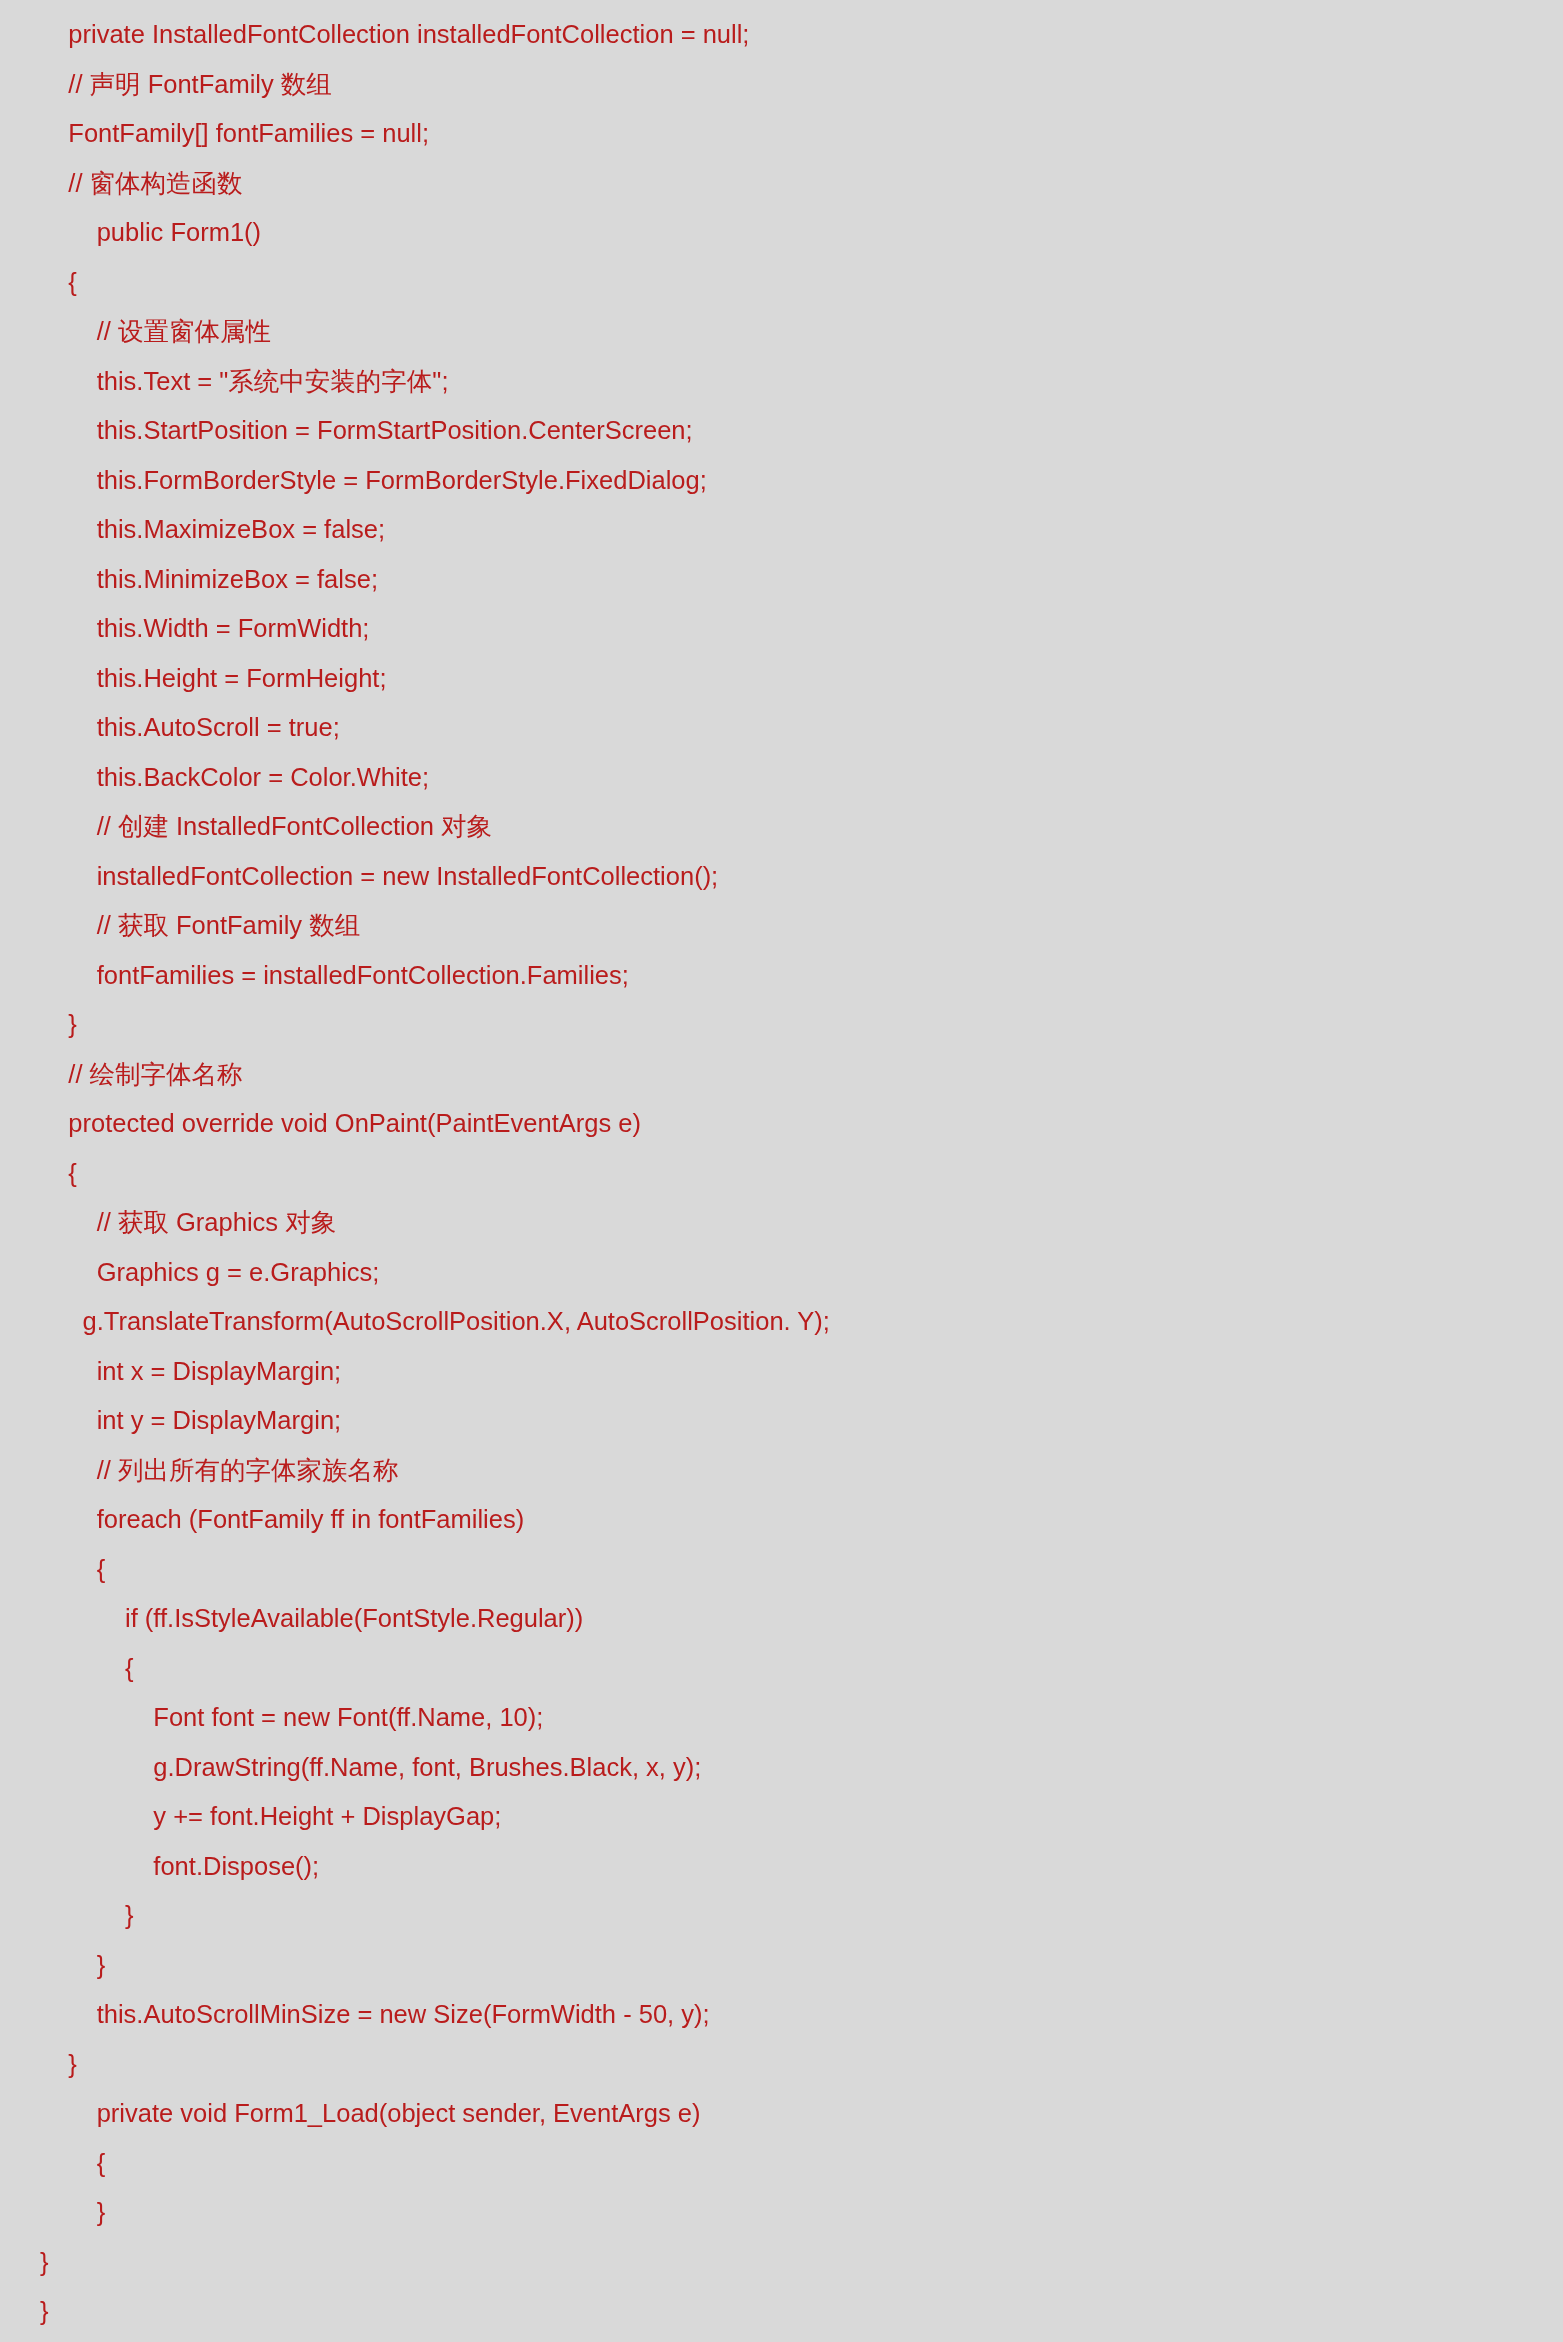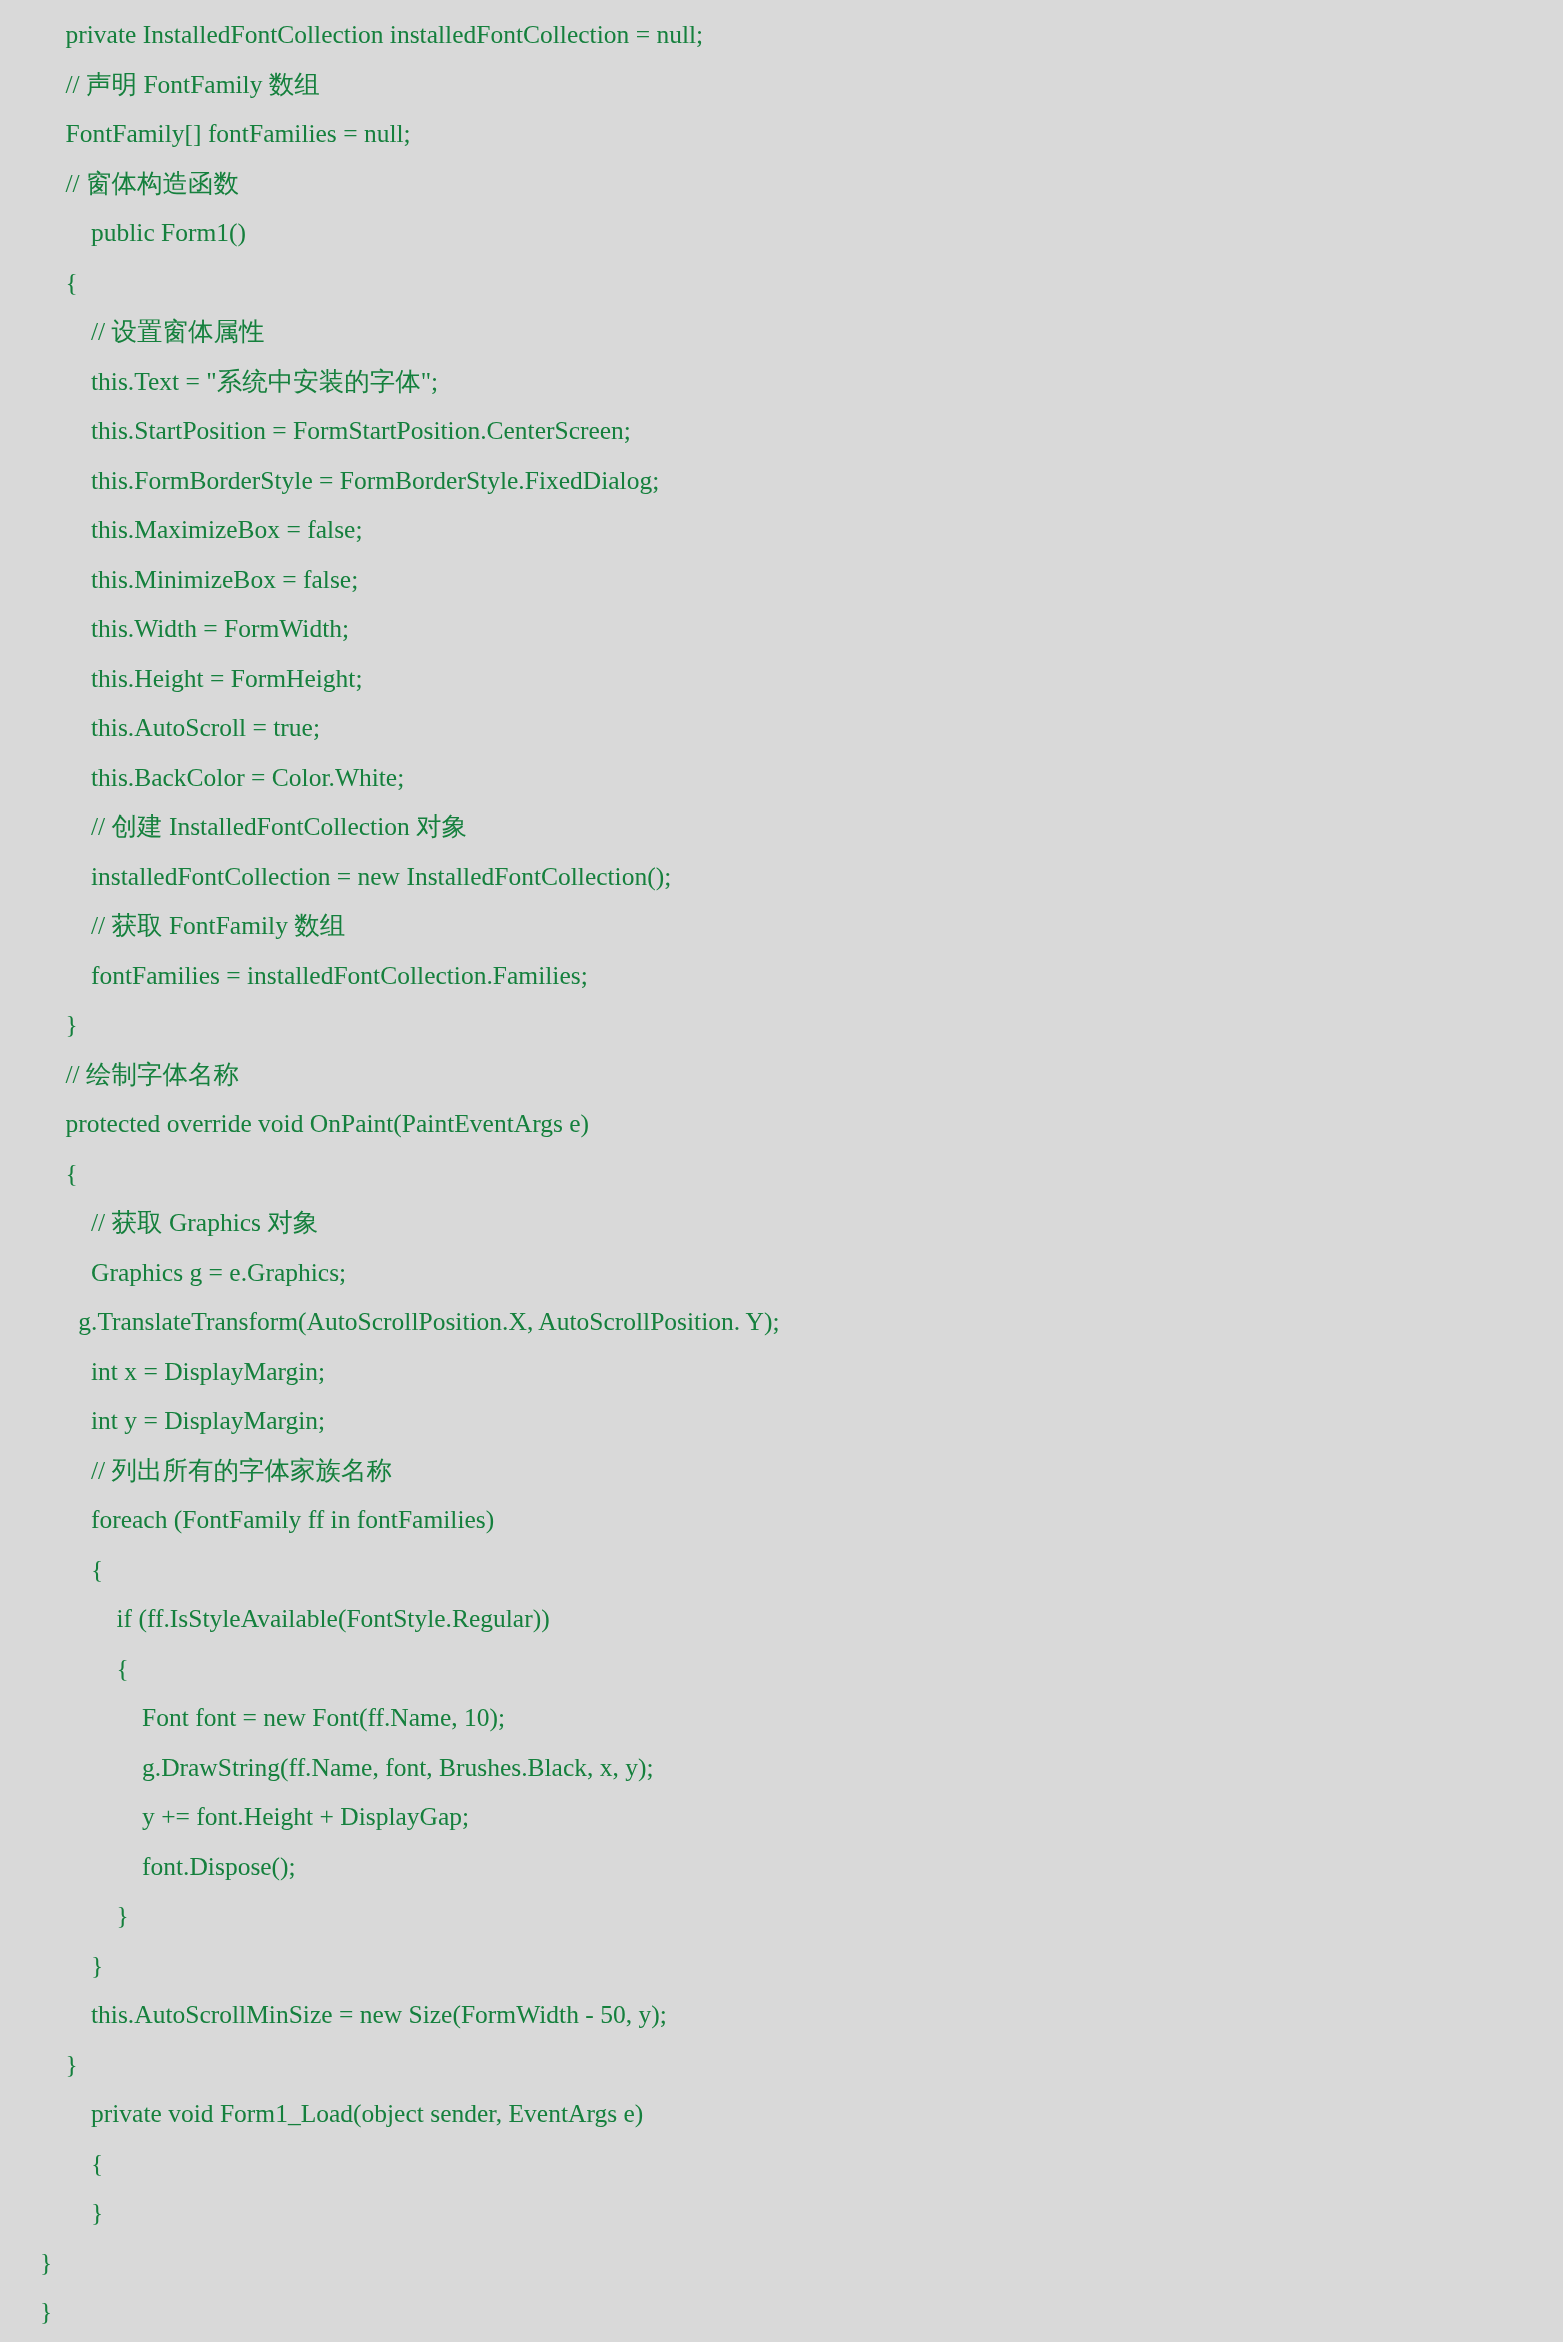--- a/index.html
+++ b/index.html
@@ -14,24 +14,24 @@
   }
   .page {
     width: 1563px;
     min-height: 2342px;
     box-sizing: border-box;
     padding: 10px 40px 20px 40px;
     background: #d9d9d9;
   }
   .code-block {
     display: block;
-    font-family: Liberation Serif, serif;
+    font-family: Liberation Sans, sans-serif;
     font-size: 25.5px;
     line-height: 49.5px;
-    color: #15803d;
+    color: #b91c1c;
     white-space: pre;
     letter-spacing: 0px;
     tab-size: 4;
   }
   .code-line {
     display: block;
     white-space: pre;
     min-height: 49.5px;
   }
 </style>

